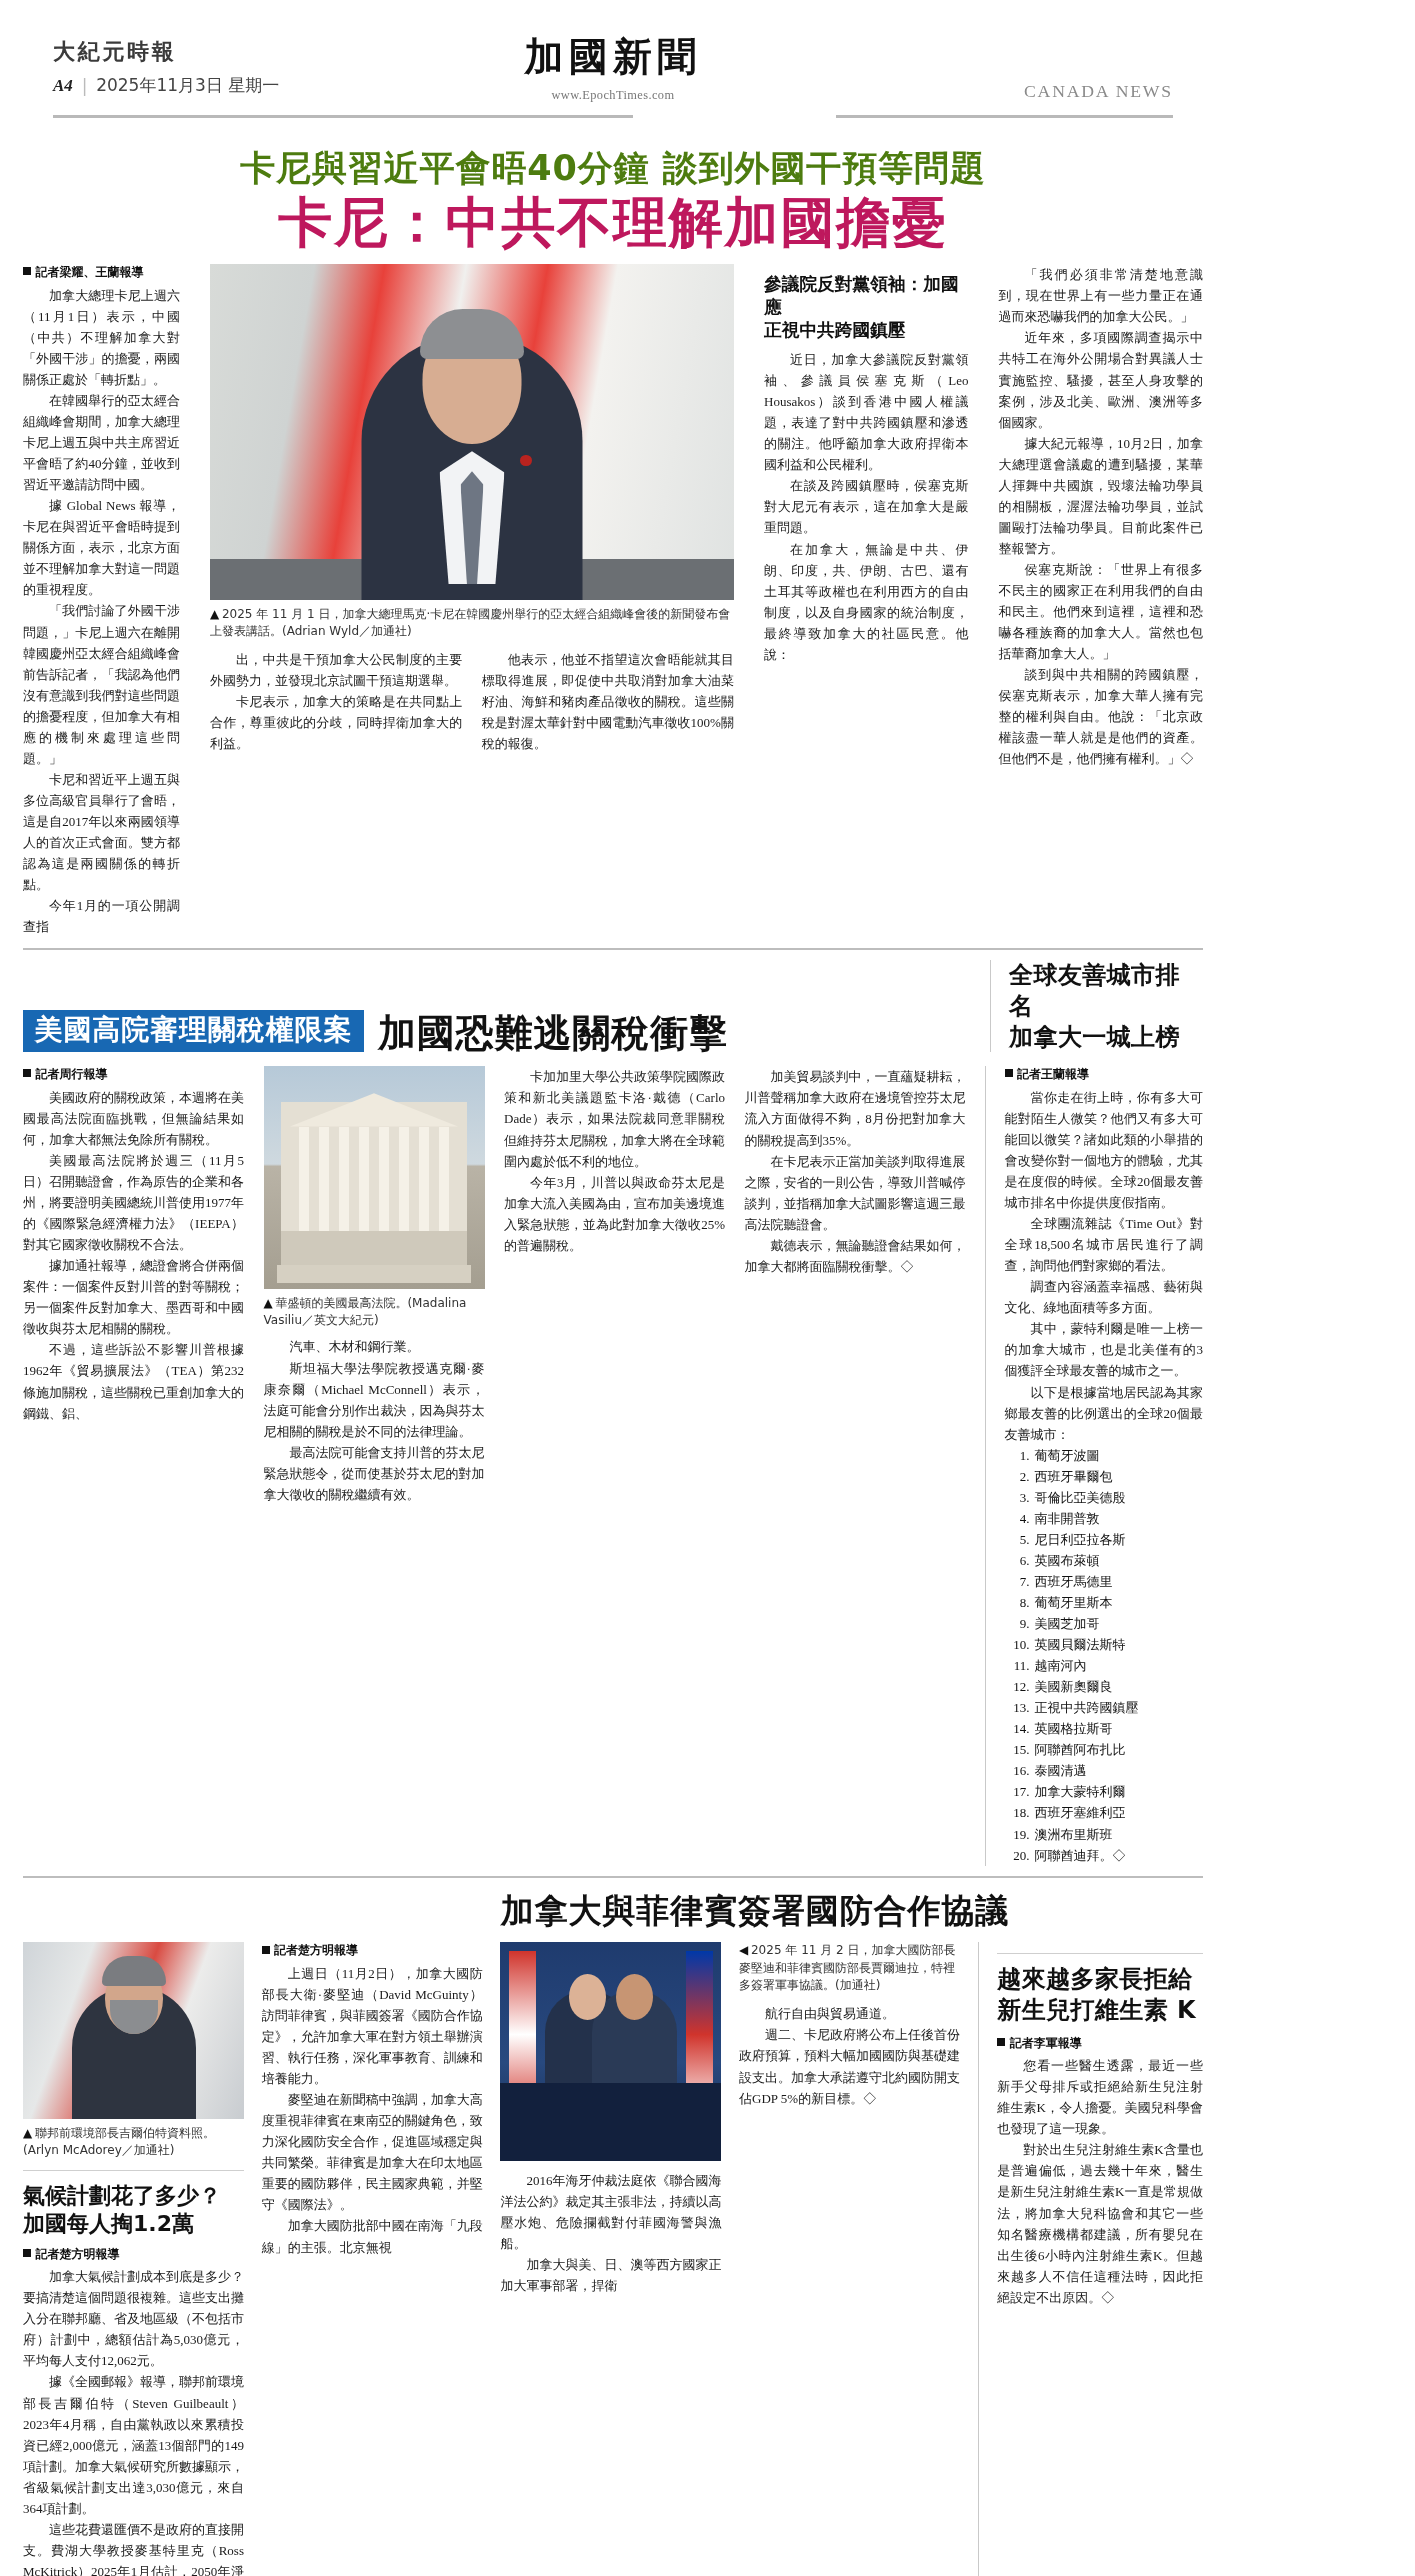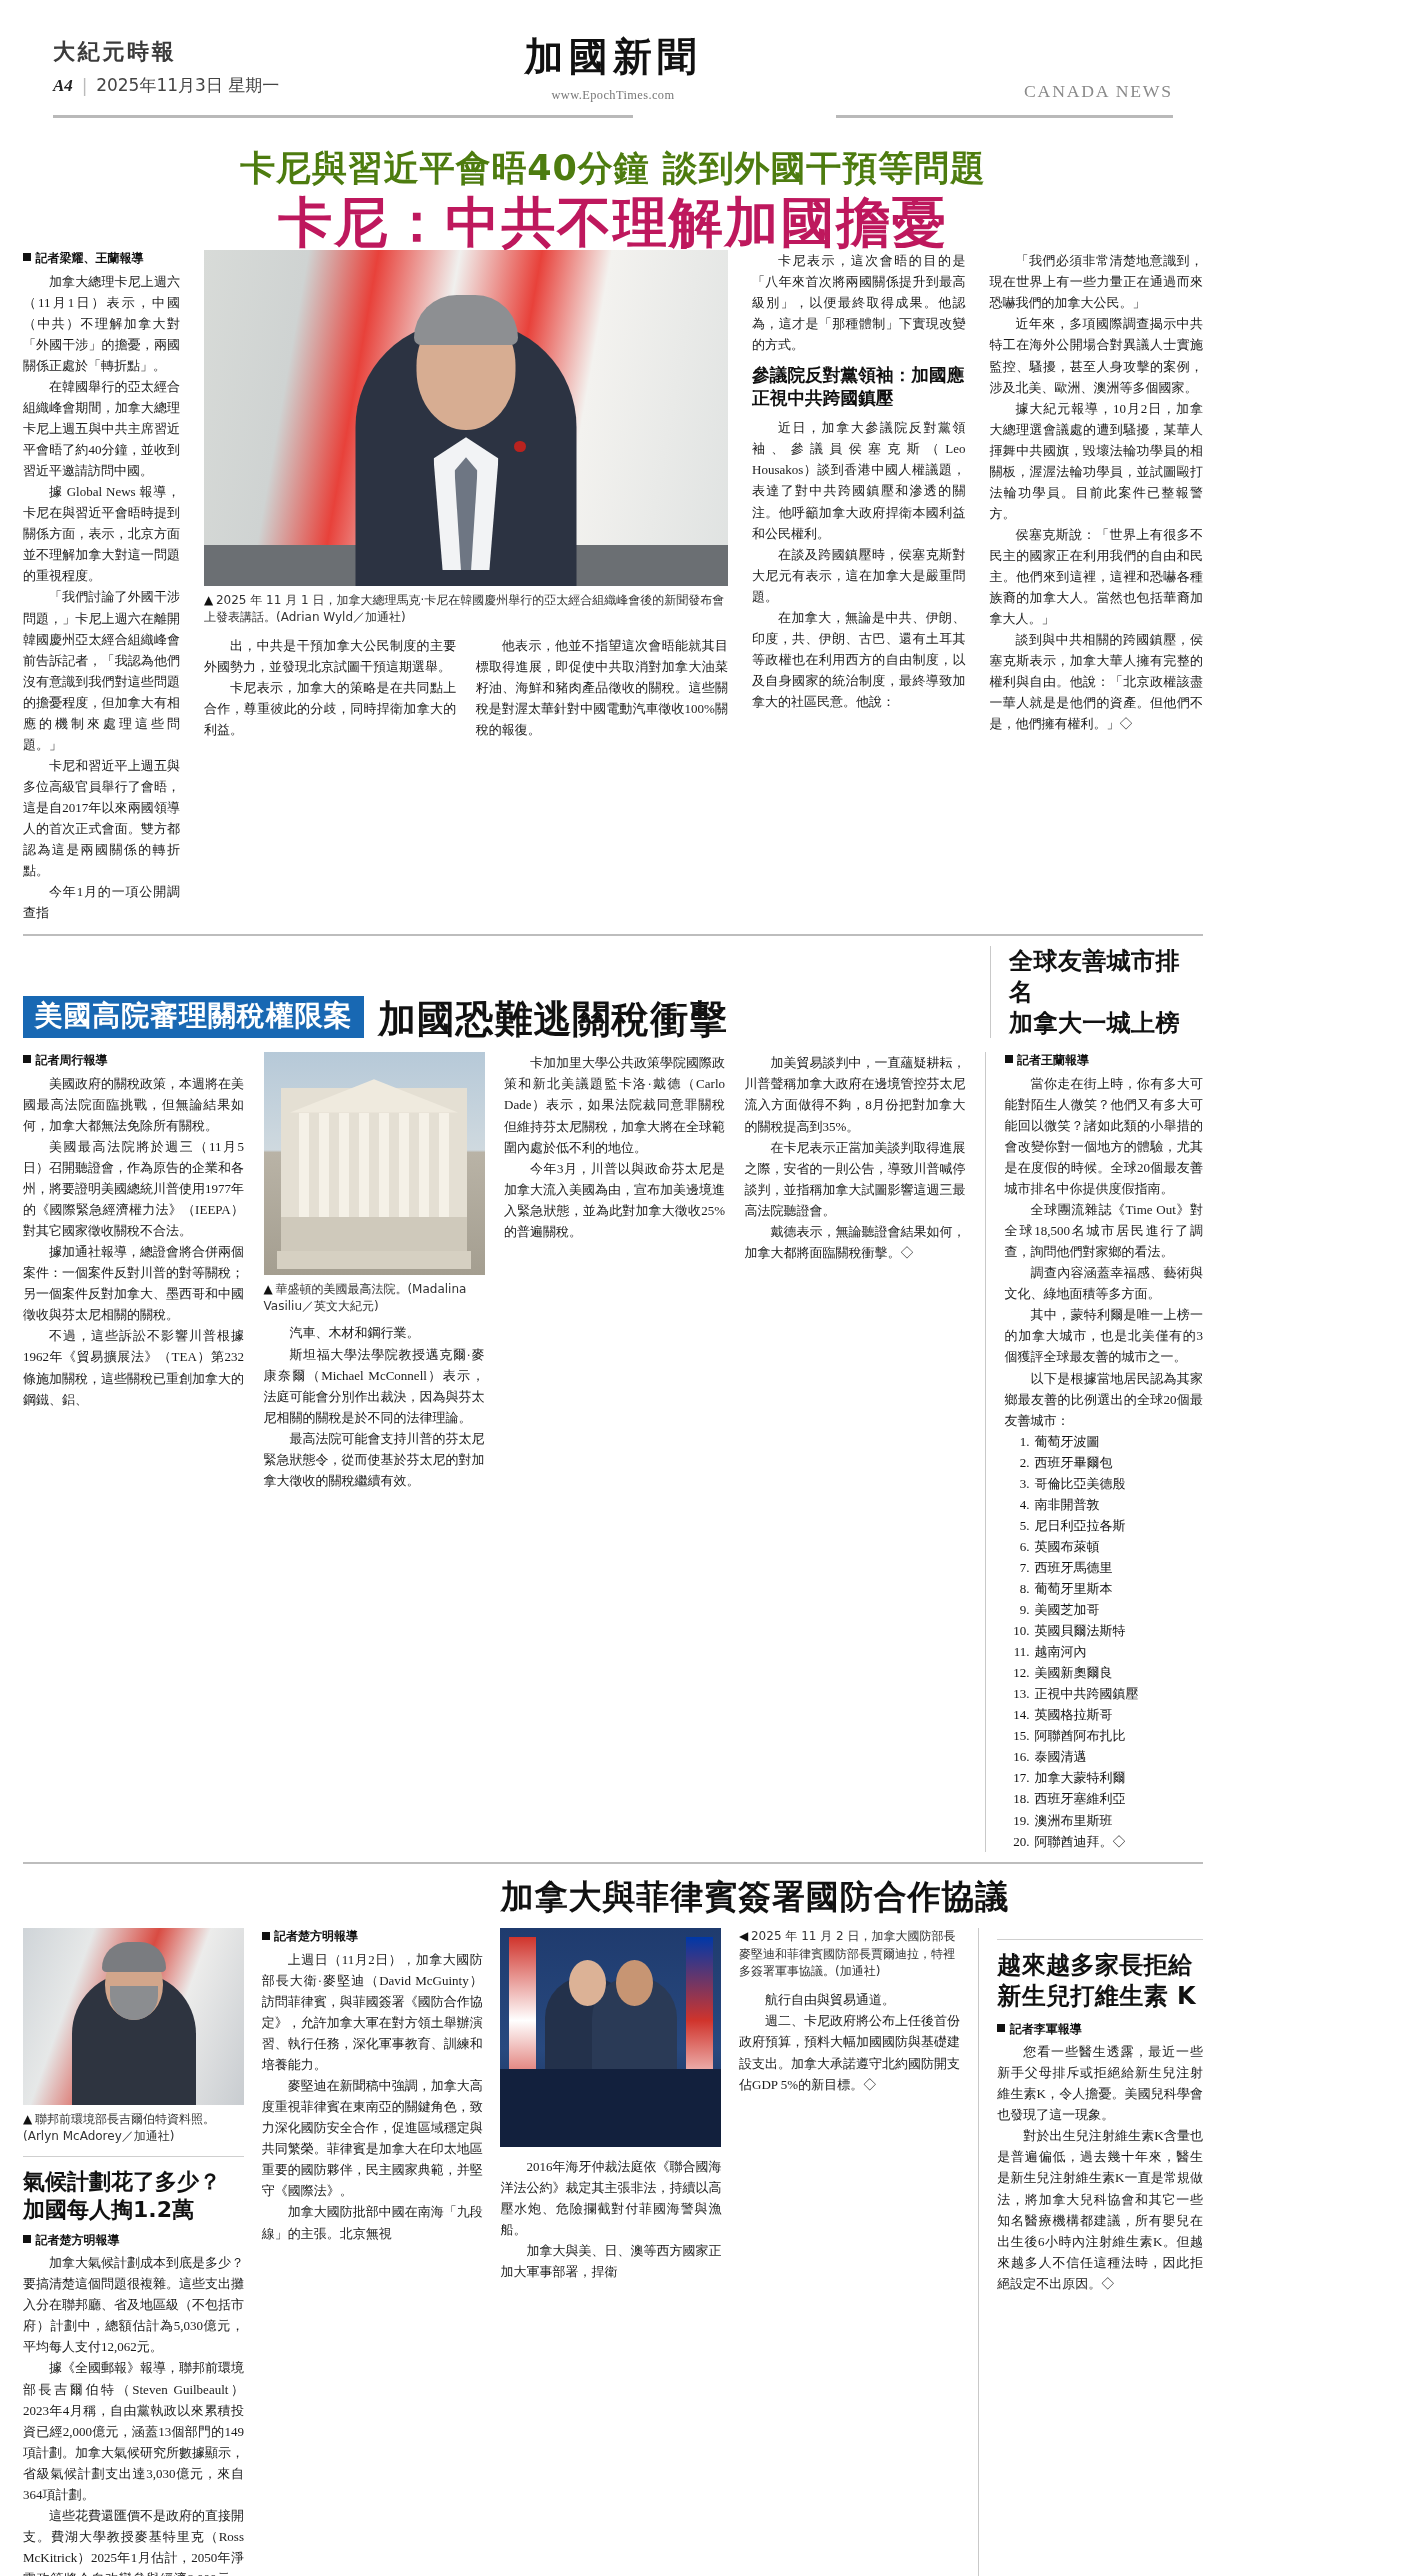--- a/index.html
+++ b/index.html
@@ -42,21 +42,21 @@
 
   
   .byline { font-family:"DejaVu Sans", sans-serif; font-weight:bold; font-size:12px; color:#111; margin-bottom:3.5px; }
   .byline .sq { display:inline-block; width:8px; height:8px; background:#111; margin-right:4.4px; vertical-align:0.9px;}
   p.body { font-size:13px; line-height:1.62; text-align:justify; text-justify:inter-ideograph; margin:0; text-indent:2em; color:#1a1a1a; }
   .col { }
   .rule-h { height:1.8px; background:#bdbdbd; margin:10.6px 0; }
   .rule-h.thin { height:0.9px; background:#cfcfcf; }
 
   
-  .lead-wrap { margin-top:0; display:grid; grid-template-columns:157px 524px 1fr 1fr; gap:0 24px; }
+  .lead-wrap { margin-top:14px; display:grid; grid-template-columns:157px 524px 1fr 1fr; gap:0 30px; }
   .lead-photo { width:524px; }
   .photo { background:#c9ccd0; position:relative; overflow:hidden; }
   .cap { font-size:12px; line-height:1.45; color:#333; margin-top:5.3px; font-family:"DejaVu Sans", sans-serif;}
   .cap .tri { color:#111; margin-right:2.7px; }
 
   
   .ph-carney { height:336px; background:linear-gradient(100deg,#d8dbd8 0%,#cfd3d2 18%,#e8413a 30%,#f0f0ee 44%,#e8413a 58%,#f3f2ef 70%,#dfe2e1 100%); }
   .ph-carney .subj {
     position:absolute; left:50%; bottom:0; transform:translateX(-50%);
     width:221px; height:265px; background:#2c3342; border-radius:106px 106px 0 0;
@@ -168,21 +168,20 @@
           <p class="body">出，中共是干預加拿大公民制度的主要外國勢力，並發現北京試圖干預這期選舉。</p>
           <p class="body">卡尼表示，加拿大的策略是在共同點上合作，尊重彼此的分歧，同時捍衛加拿大的利益。</p>
         </div>
         <div>
           <p class="body">他表示，他並不指望這次會晤能就其目標取得進展，即促使中共取消對加拿大油菜籽油、海鮮和豬肉產品徵收的關稅。這些關稅是對渥太華針對中國電動汽車徵收100%關稅的報復。</p>
         </div>
       </div>
     </div>
 
     <div class="col">
-      <p class="body">卡尼表示，這次會晤的目的是「八年來首次將兩國關係提升到最高級別」，以便最終取得成果。他認為，這才是「那種體制」下實現改變的方式。</p>
       <div class="subhead-blk" style="white-space:pre-line;font-size:17.7px;">參議院反對黨領袖：加國應
 正視中共跨國鎮壓</div>
       <p class="body">近日，加拿大參議院反對黨領袖、參議員侯塞克斯（Leo Housakos）談到香港中國人權議題，表達了對中共跨國鎮壓和滲透的關注。他呼籲加拿大政府捍衛本國利益和公民權利。</p>
       <p class="body">在談及跨國鎮壓時，侯塞克斯對大尼元有表示，這在加拿大是嚴重問題。</p>
       <p class="body">在加拿大，無論是中共、伊朗、印度，共、伊朗、古巴、還有土耳其等政權也在利用西方的自由制度，以及自身國家的統治制度，最終導致加拿大的社區民意。他說：</p>
     </div>
 
     <div class="col">
       <p class="body">「我們必須非常清楚地意識到，現在世界上有一些力量正在通過而來恐嚇我們的加拿大公民。」</p>
       <p class="body">近年來，多項國際調查揭示中共特工在海外公開場合對異議人士實施監控、騷擾，甚至人身攻擊的案例，涉及北美、歐洲、澳洲等多個國家。</p>

